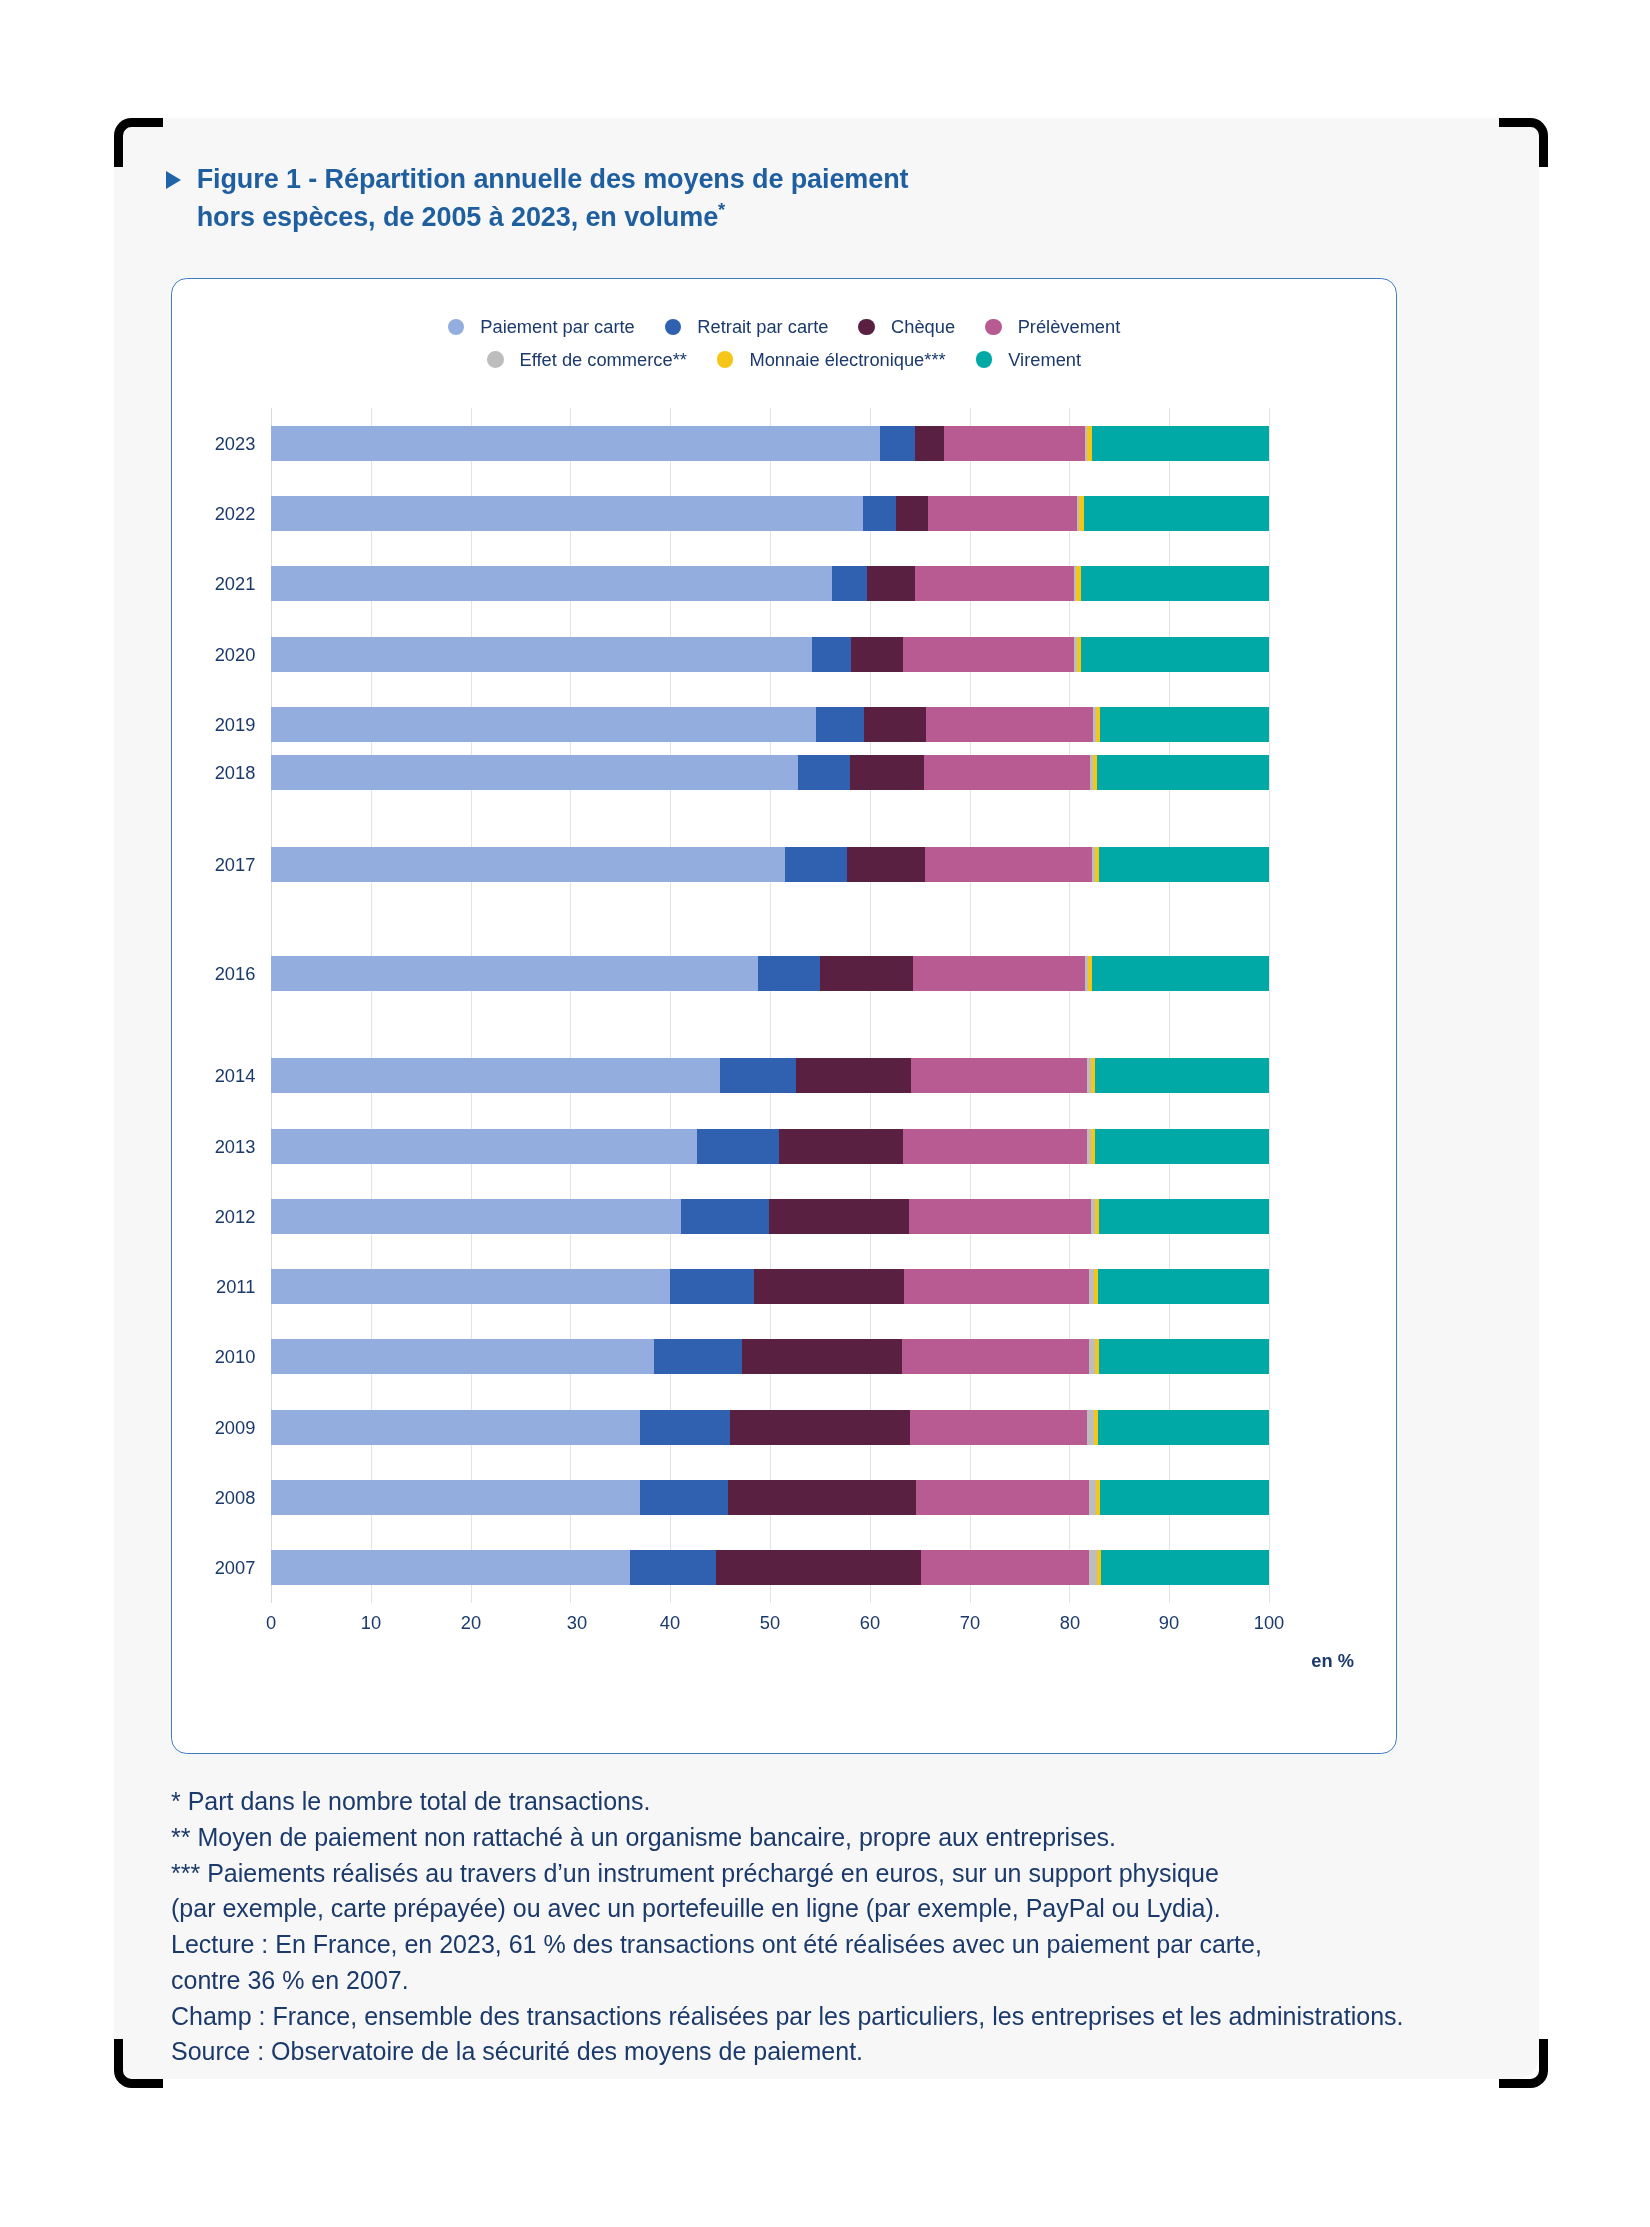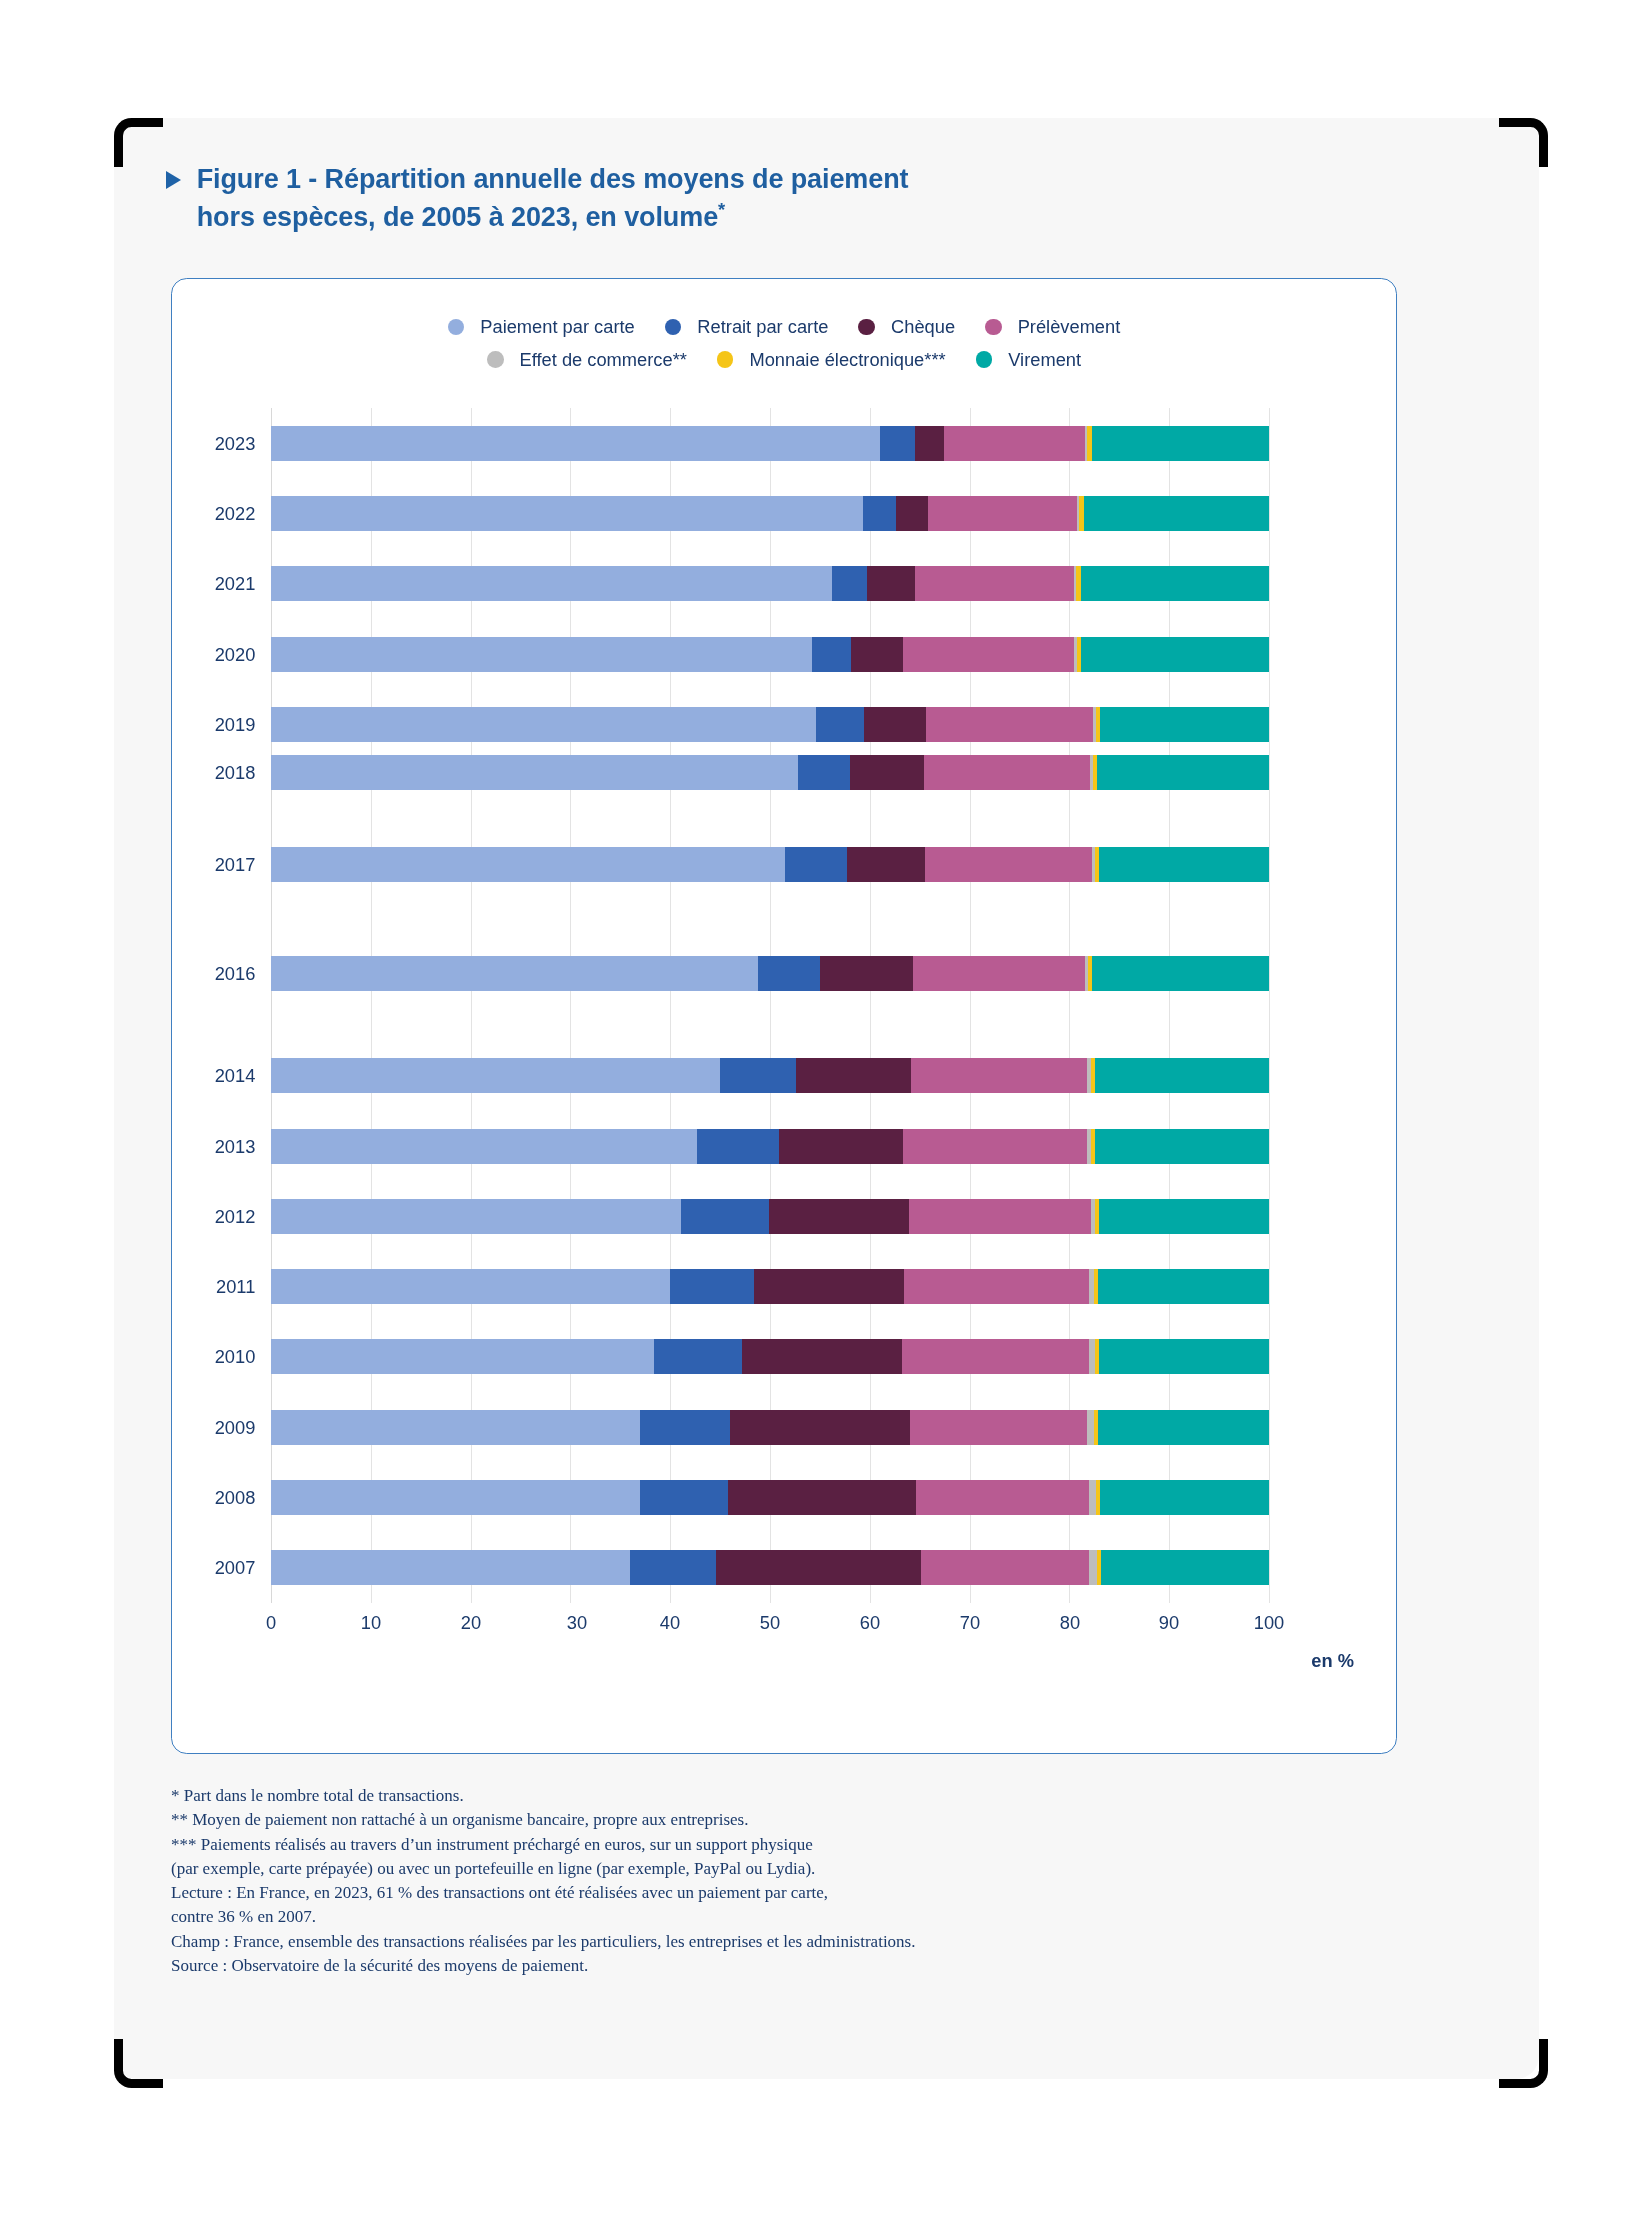--- a/index.html
+++ b/index.html
@@ -151,24 +151,23 @@
     font-weight: bold;
     color: #1b3a6b;
   }
 
   
   .notes {
     position: absolute;
     left: 171px;
     top: 1784px;
     width: 1240px;
-    font-size: 17px;
+    font-size: 25px;
     line-height: 1.43;
     color: #1b3a6b;
-    font-family: Liberation Serif, serif;
   }
   .notes p { margin: 0; }
 </style>
 </head>
 <body>
 
 <div class="page-card"></div>
 <div class="corner tl"></div>
 <div class="corner tr"></div>
 <div class="corner bl"></div>

